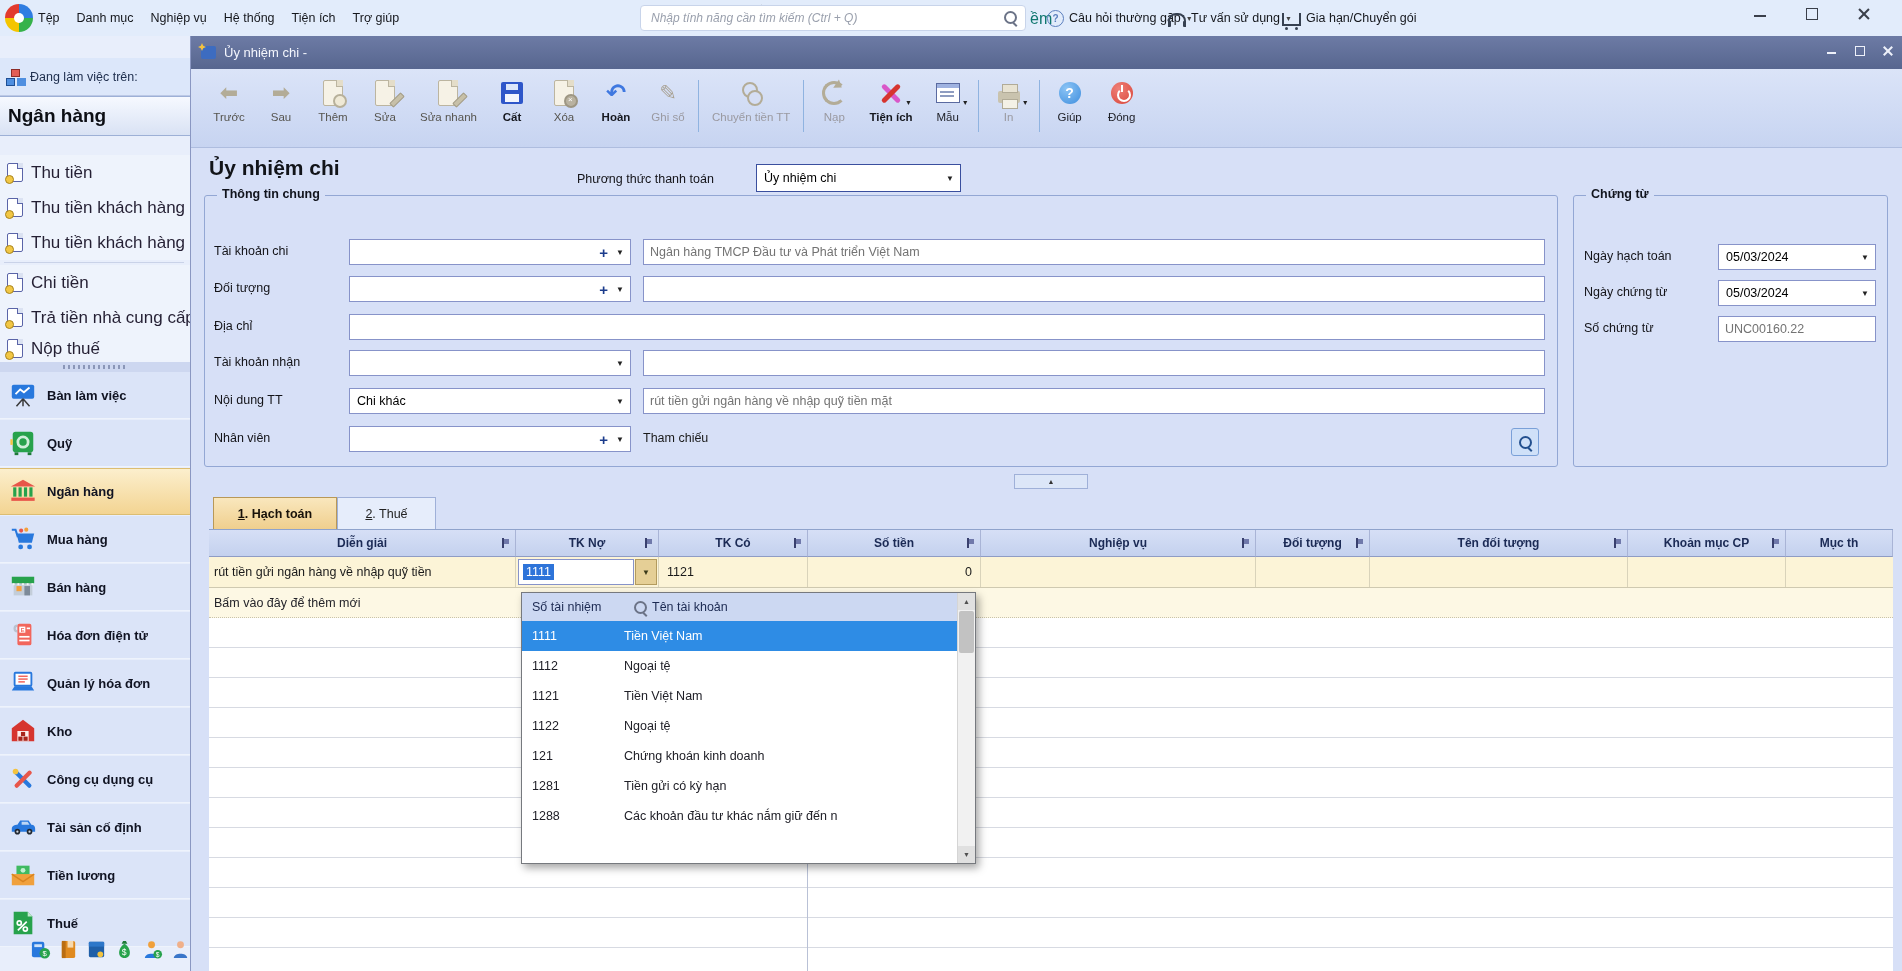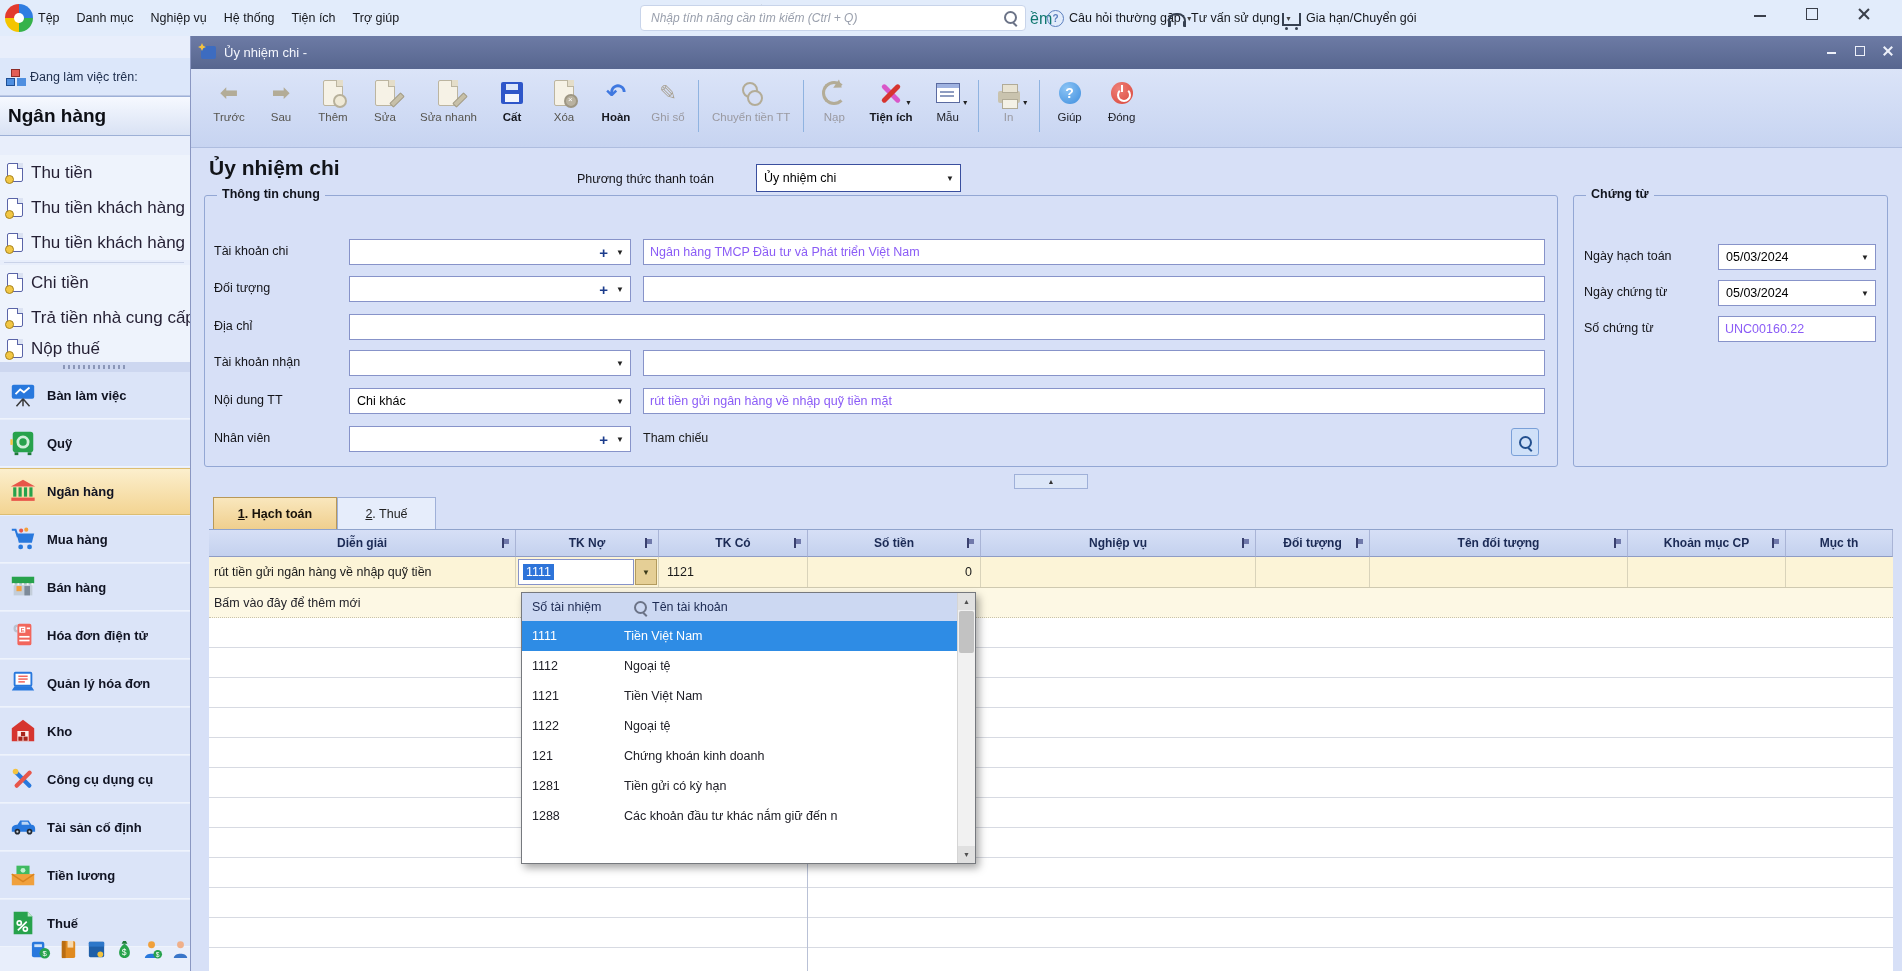--- a/index.html
+++ b/index.html
@@ -128,21 +128,21 @@
   .combo .val{position:absolute;left:7px;top:50%;transform:translateY(-50%);font-size:12.5px;color:#000;white-space:nowrap;}
   .combo .dd{position:absolute;right:6px;top:50%;transform:translateY(-50%);font-size:8px;color:#222;}
   .combo .plus{position:absolute;right:22px;top:50%;transform:translateY(-50%);font-size:15px;font-weight:bold;color:#1b3c8c;}
   #pm-combo{left:565px;top:128px;width:205px;height:28px;border:1px solid #3a4f9e;}
   
   .fieldset{position:absolute;border:1px solid #93a7d4;border-radius:3px;}
   #fs-general{left:13px;top:159px;width:1352px;height:270px;}
   #fs-doc{left:1382px;top:159px;width:313px;height:270px;}
   .legend{position:absolute;top:-9px;left:12px;background:#d7e0f7;padding:0 5px;font-weight:bold;font-size:12.5px;color:#10131c;}
   .flabel{position:absolute;font-size:12.5px;color:#131318;}
-  .tinput{position:absolute;background:#fff;border:1px solid #8793c9;box-sizing:border-box;font-family:inherit;font-size:12.5px;color:#8b5cf6;padding:0 6px;outline:none;}
+  .tinput{position:absolute;background:#fff;border:1px solid #8793c9;box-sizing:border-box;font-family:inherit;font-size:12.5px;color:#737373;padding:0 6px;outline:none;}
   #ref-label{position:absolute;left:438px;top:235px;font-size:12.5px;}
   #zoom-btn{position:absolute;left:1306px;top:232px;width:26px;height:26px;background:#cfe0f8;border:1px solid #7aa0d8;border-radius:3px;
             display:flex;align-items:center;justify-content:center;}
   #zoom-btn .mag{border-color:#23508f;}
   #zoom-btn .mag::after{background:#23508f;}
   
   #collapse-btn{position:absolute;left:823px;top:438px;width:72px;height:13px;background:#dce6f8;border:1px solid #9fb0d8;
                 display:flex;align-items:center;justify-content:center;font-size:7px;color:#333;}
   
   .tab{position:absolute;top:461px;height:32px;box-sizing:border-box;display:flex;align-items:center;justify-content:center;font-size:12.5px;}

